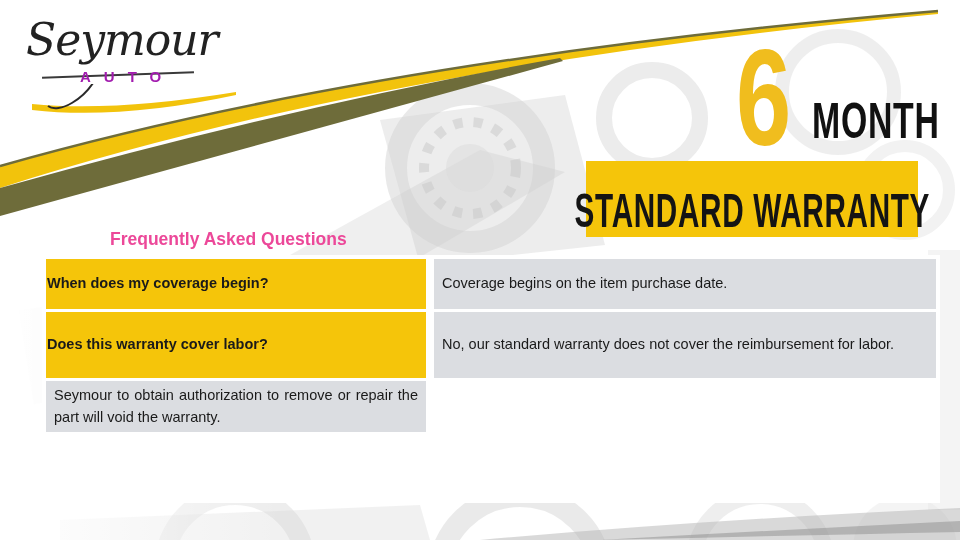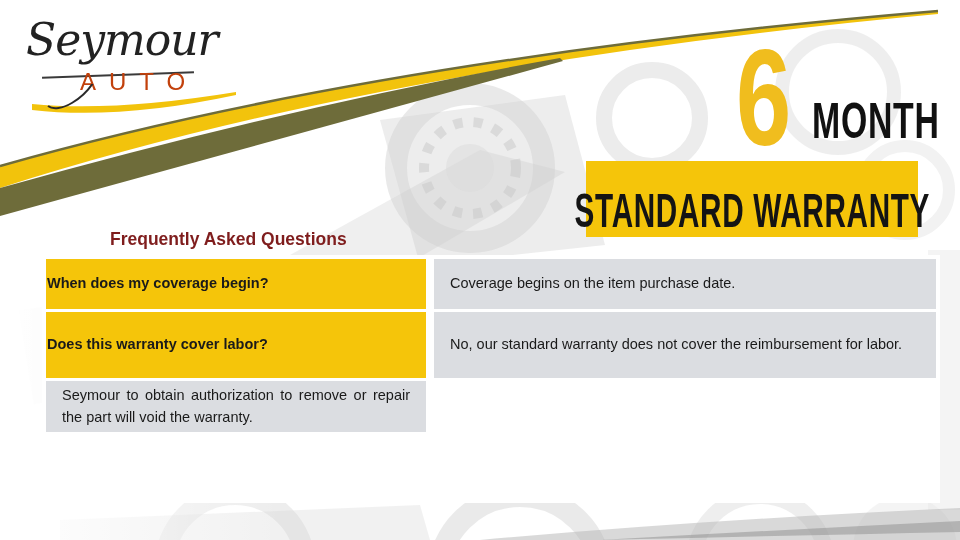--- a/index.html
+++ b/index.html
@@ -5,44 +5,44 @@
   html,body{margin:0;padding:0;background:#777;}
   #page{position:relative;width:960px;height:540px;background:#ffffff;overflow:hidden;
         font-family:"Liberation Sans",sans-serif;color:#1c1c1c;}
   #page svg.bglayer{position:absolute;left:0;top:0;z-index:0;}
   
   .logo{position:absolute;left:24px;top:12px;width:230px;height:110px;z-index:3;}
   .logo-script{position:absolute;left:2px;top:2px;font-family:"DejaVu Serif",serif;
                font-style:italic;font-size:44px;font-weight:400;color:#222;letter-spacing:-1px;text-align:center;}
   .logo-underline{position:absolute;left:18px;top:62px;width:152px;height:0;
                   border-top:2px solid #3a3a3a;transform:rotate(-2deg);}
-  .logo-auto{position:absolute;left:56px;top:56px;font-size:24px;font-weight:normal;
-             color:#c2410c;letter-spacing:13px;}
+  .logo-auto{position:absolute;left:56px;top:56px;font-size:15px;font-weight:bold;
+             color:#a21caf;letter-spacing:13px;}
   .logo-swoosh-svg{position:absolute;left:0px;top:72px;}
   
   .hero-six{position:absolute;left:736px;top:28px;z-index:3;font-weight:bold;font-size:138px;
             line-height:1;color:#f0bd1e;transform:scale(0.72,1.0);transform-origin:left top;}
   .hero-month{position:absolute;left:812px;top:96px;z-index:3;font-weight:bold;font-size:47px;
               line-height:1;color:#111;transform:scale(0.72,1.06);transform-origin:left top;
               letter-spacing:1px;white-space:nowrap;}
   .hero-banner{position:absolute;left:586px;top:161px;width:332px;height:76px;z-index:3;
                background:#f5c50a;display:flex;align-items:flex-end;justify-content:center;}
   .hero-banner-text{font-weight:bold;font-size:45px;color:#141414;white-space:nowrap;
                     transform:scale(0.66,1.05);letter-spacing:1px;}
   
   .faq-heading{position:absolute;left:110px;top:229px;z-index:3;font-weight:bold;
-               font-size:17.5px;color:#7f1d1d;}
+               font-size:17.5px;color:#ec4899;}
   .faq-table{position:absolute;left:42px;top:255px;width:898px;height:248px;z-index:3;
              background:#ffffff;box-sizing:border-box;padding:4px;display:grid;
              grid-template-columns:380px 502px;grid-template-rows:50px 66px 51px 64px;
              column-gap:8px;row-gap:3px;}
   .q{background:#f5c50a;display:flex;align-items:center;box-sizing:border-box;
      padding:0 6px 0 1px;font-weight:bold;font-size:14.5px;line-height:1.45;color:#1a1a1a;}
   .a{background:#dbdde1;display:flex;align-items:center;box-sizing:border-box;
-     padding:4px 16px;font-size:14.5px;line-height:1.45;color:#1a1a1a;}
+     padding:4px 8px;font-size:14.5px;line-height:1.45;color:#1a1a1a;}
   .a-text{text-align:justify;width:100%;}
 </style>
 </head>
 <body>
 
 <div id="page">
 
   <svg class="bglayer" width="960" height="540" viewBox="0 0 960 540">
     <defs>
       <clipPath id="photoClip">

